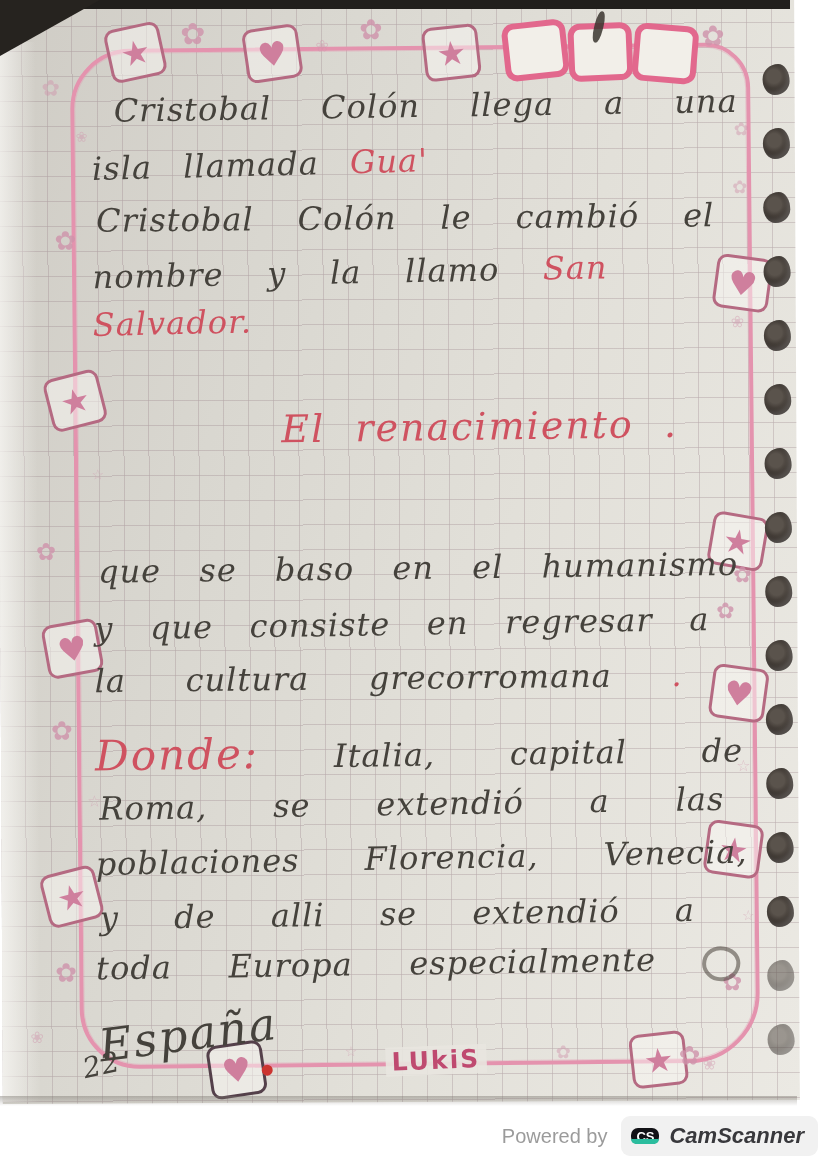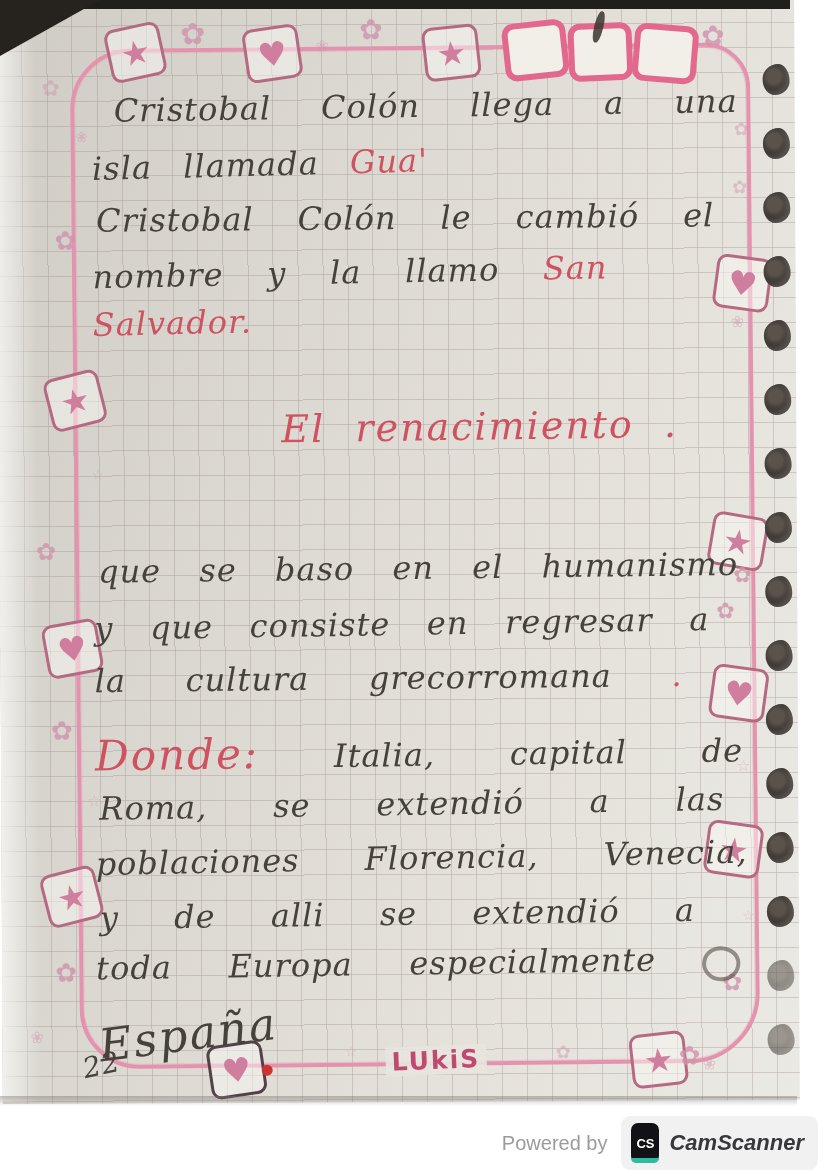--- a/index.html
+++ b/index.html
@@ -57,21 +57,21 @@
   .flourish{font-size:28px;}
   .brand{position:absolute;left:383px;top:1046px;transform:rotate(-2deg);
       font-family:"DejaVu Sans",sans-serif;font-weight:bold;font-size:25px;letter-spacing:2px;
       color:#bf4a70;background:rgba(232,230,223,.9);padding:0 6px;}
   
   .footer{position:absolute;top:1116px;right:10px;display:flex;align-items:center;gap:14px;
       font-family:"Liberation Sans",sans-serif;margin-left:12px;}
   .powered{color:#9b9b9b;font-size:20px;}
   .pill{display:flex;align-items:center;gap:10px;background:#f1f1f1;border-radius:9px;
       padding:7px 14px 7px 10px;}
-  .cs-logo{position:relative;width:28px;height:40px;background:#121216;border-radius:7px;
+  .cs-logo{position:relative;width:28px;height:16px;background:#121216;border-radius:7px;
       display:flex;align-items:center;justify-content:center;color:#ffffff;font-weight:bold;
       font-size:13px;letter-spacing:0;}
   .cs-logo::after{content:"";position:absolute;left:0;bottom:0;width:100%;height:5px;
       background:#2bbd9e;border-radius:0 0 7px 7px;}
   .app{color:#38383c;font-size:22px;font-weight:600;font-style:italic;}
 </style>
 </head>
 <body>
 
 <div class="photo">

